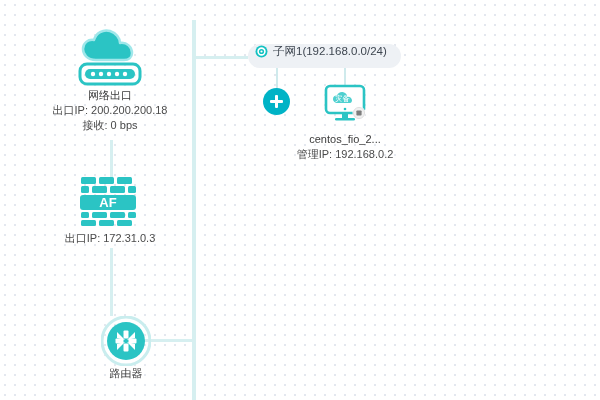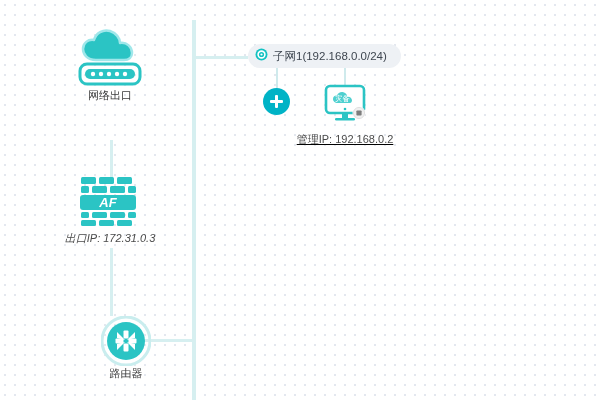--- a/index.html
+++ b/index.html
@@ -39,34 +39,34 @@
     white-space:nowrap;
   }
   .caption .title{color:#3b3b3b;}
 
   
   #node-exit{left:0px;top:28px;width:220px;}
   .exit-art{height:60px;position:relative;}
   .exit-art svg{position:absolute;left:50%;top:0;transform:translateX(-50%);}
 
   
-  #node-firewall{left:0px;top:175px;width:220px;font-style:italic;}
+  #node-firewall{left:0px;top:175px;width:220px;}
   .fw-art{height:56px;position:relative;}
   .fw-art svg{position:absolute;left:50%;top:0;transform:translateX(-50%);}
 
   
   #node-router{left:16px;top:316px;width:220px;}
   .rt-art{height:50px;position:relative;}
   .rt-art svg{position:absolute;left:50%;top:0;transform:translateX(-50%);}
 
   
   #subnet-pill{
     position:absolute;left:248px;top:44px;
     height:24px;box-sizing:border-box;
-    display:flex;align-items:center;gap:5px;
+    display:flex;align-items:flex-start;gap:5px;
     padding:0 14px 0 7px;
     background:#eef1f5;
     border-radius:12px;
     white-space:nowrap;
   }
   #subnet-pill .pill-label{
     font-size:11.5px;color:#3e4650;
   }
 
   
@@ -74,21 +74,21 @@
     position:absolute;left:263px;top:88px;
     width:27px;height:27px;border-radius:50%;
     background:#00b3c6;
     display:flex;align-items:center;justify-content:center;
     cursor:pointer;
   }
   #add-button .plus-h{position:absolute;width:13px;height:3px;background:#fff;border-radius:1px;}
   #add-button .plus-v{position:absolute;width:3px;height:13px;background:#fff;border-radius:1px;}
 
   
-  #node-host{left:278px;top:84px;width:134px;text-decoration:underline;}
+  #node-host{left:278px;top:84px;width:134px;}
   .host-art{height:44px;position:relative;}
   .host-art svg{position:absolute;left:50%;top:0;transform:translateX(-50%);}
   #node-host .caption{margin-top:4px;}
 </style>
 </head>
 <body>
 
 <div id="canvas">
 
   <div class="line vline line-cloud-fw"></div>
@@ -107,20 +107,22 @@
         <rect x="11" y="41" width="50" height="10" rx="5" ry="5" fill="#2bc4c4"></rect>
         <circle cx="19" cy="46" r="2.2" fill="#ffffff"></circle>
         <circle cx="27" cy="46" r="2.2" fill="#ffffff"></circle>
         <circle cx="35" cy="46" r="2.2" fill="#ffffff"></circle>
         <circle cx="43" cy="46" r="2.2" fill="#ffffff"></circle>
         <circle cx="51" cy="46" r="2.2" fill="#ffffff"></circle>
       </svg>
     </div>
     <div class="caption">
       <div class="title">网络出口</div>
+      <div>出口IP: 200.200.200.18</div>
+      <div>接收: 0 bps</div>
     </div>
   </div>
 
   <div class="node" id="node-firewall">
     <div class="fw-art">
       <svg width="62" height="52" viewBox="0 0 62 52">
 
         <g fill="#2bc4c4">
           <rect x="2" y="2" width="15" height="7" rx="1.5"></rect>
           <rect x="20" y="2" width="15" height="7" rx="1.5"></rect>
@@ -204,17 +206,18 @@
         <text x="20.5" y="17.2" text-anchor="middle" font-family="Liberation Sans, sans-serif" font-size="7.4" fill="#ffffff">灾备</text>
 
         <circle cx="23" cy="25" r="1.3" fill="#2bc4c4"></circle>
 
         <circle cx="37" cy="29" r="6.5" fill="#ffffff"></circle>
         <circle cx="37" cy="29" r="5.6" fill="#f0f0f0" stroke="#d9d9d9" stroke-width="0.8"></circle>
         <rect x="34.4" y="26.4" width="5.2" height="5.2" rx="0.8" fill="#7d7d7d"></rect>
       </svg>
     </div>
     <div class="caption">
+      <div class="title">centos_fio_2...</div>
       <div>管理IP: 192.168.0.2</div>
     </div>
   </div>
 
 </div>
 
 </body></html>

